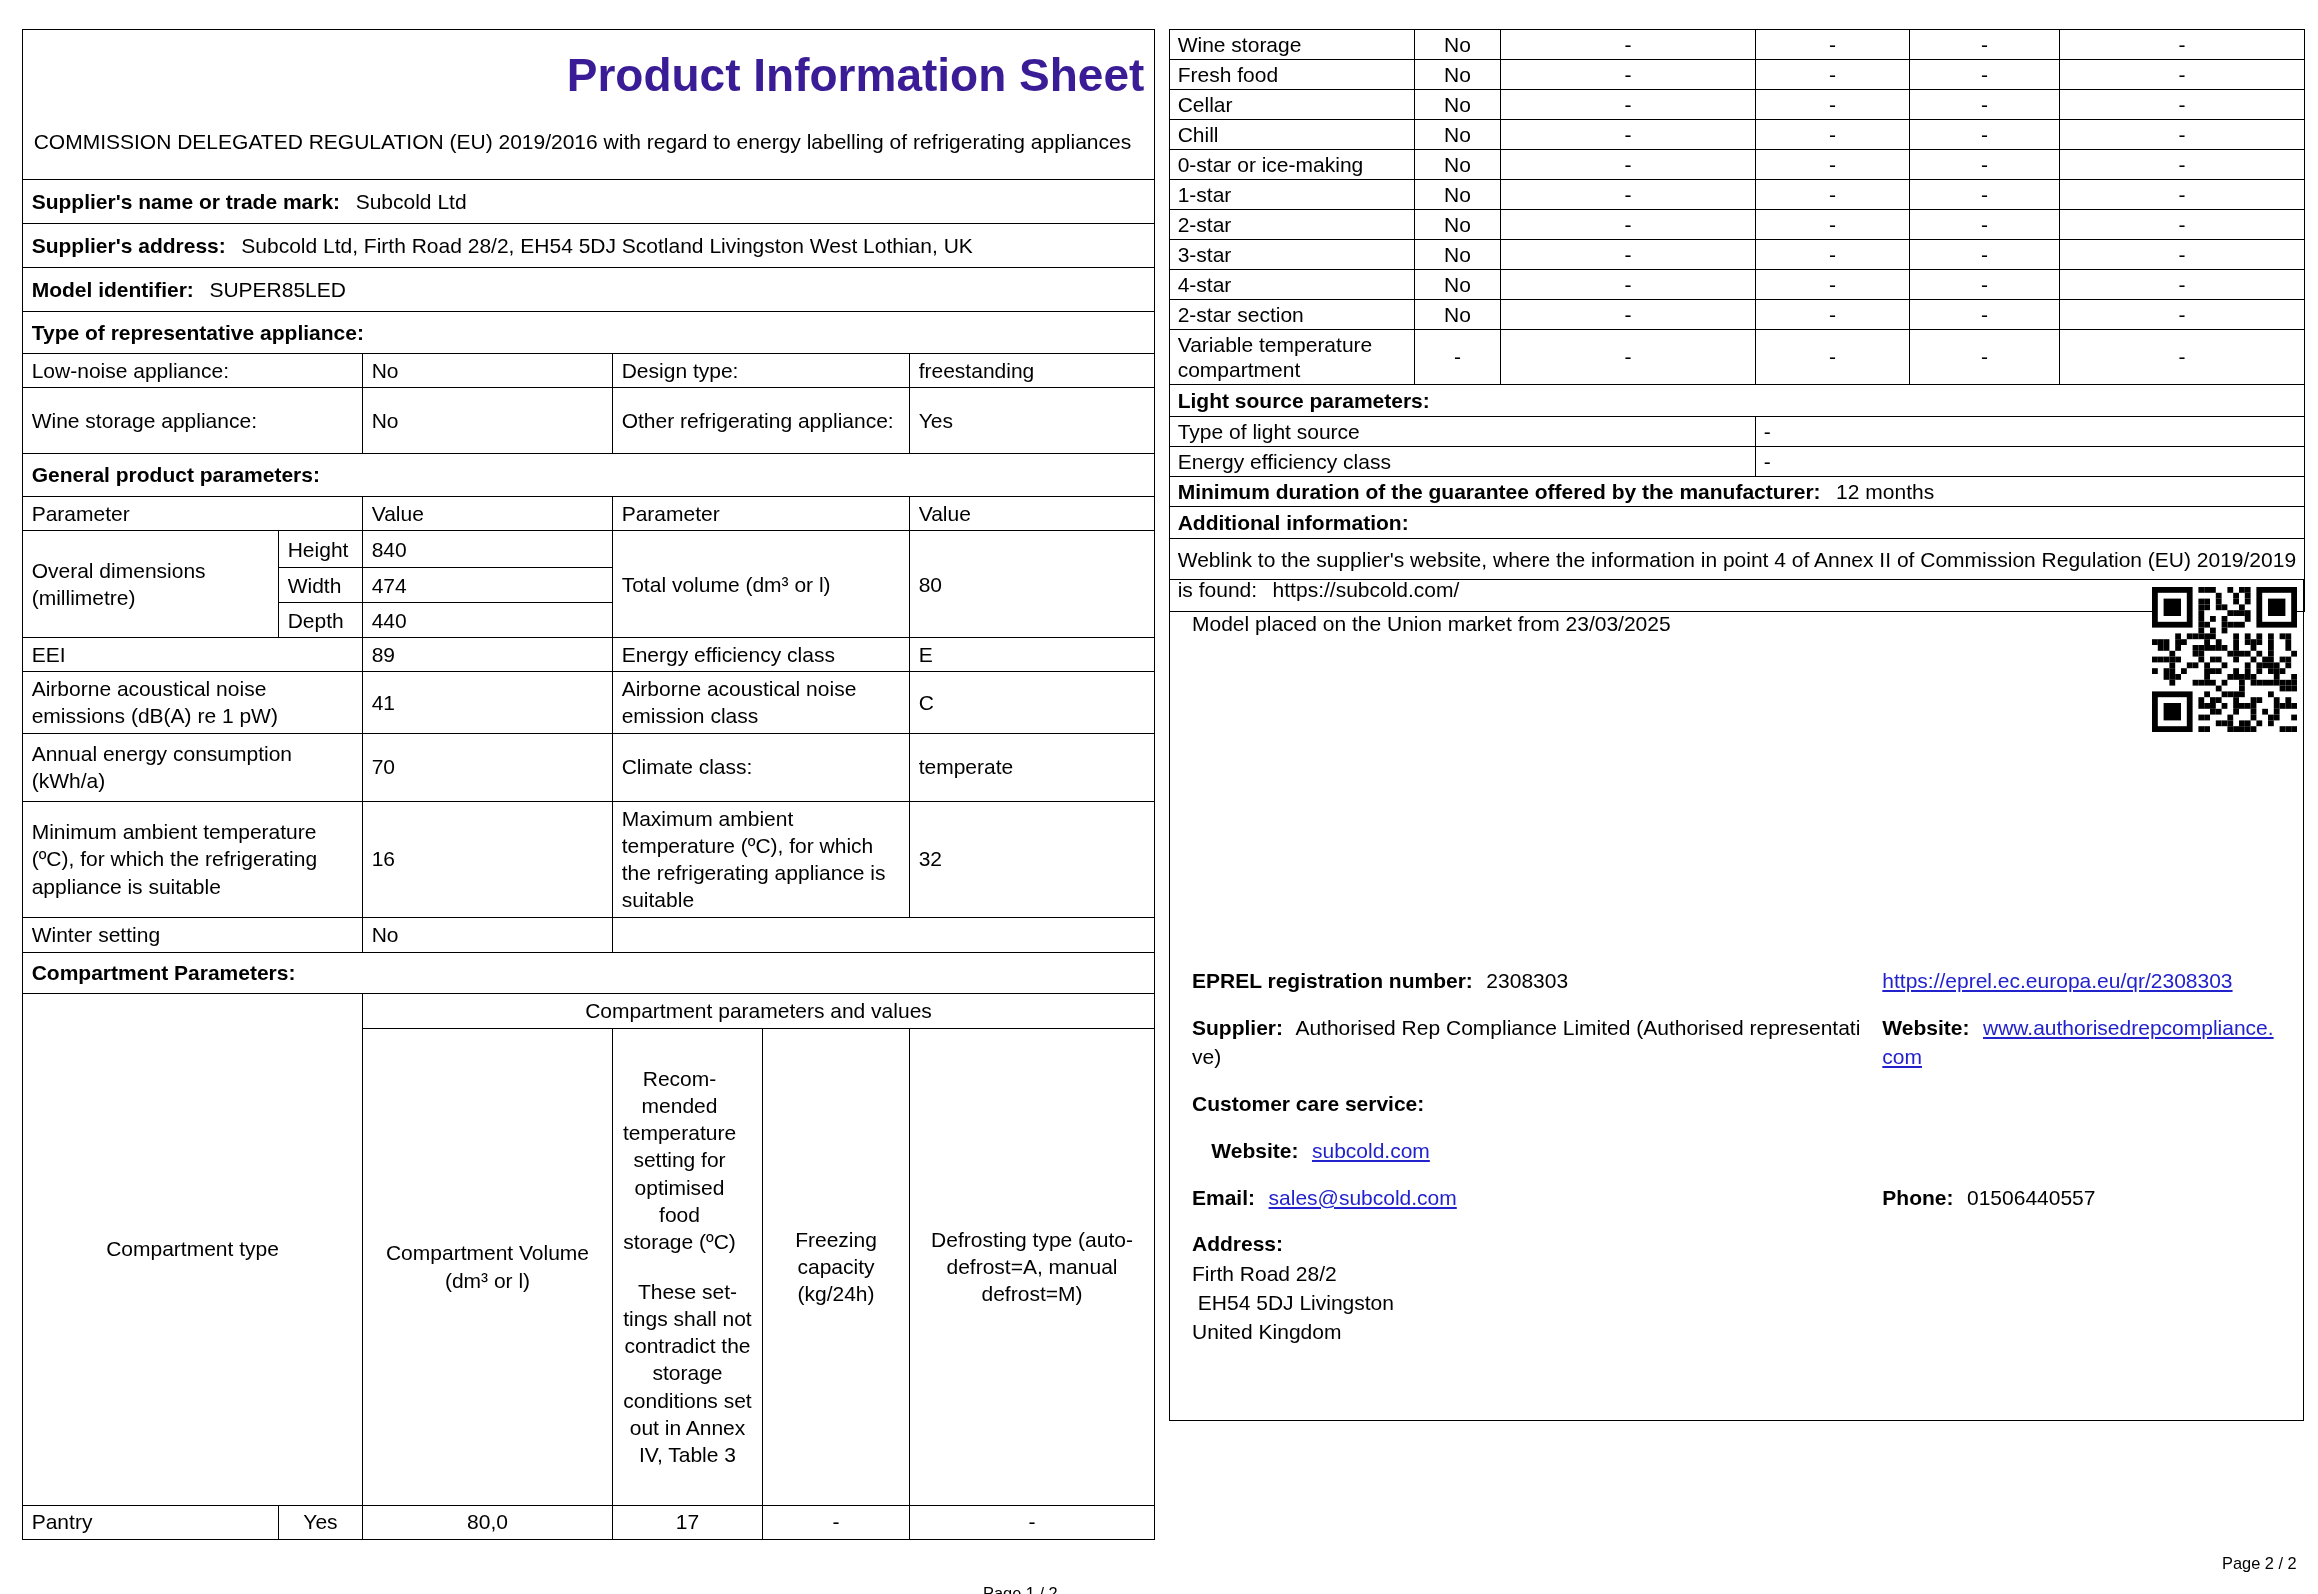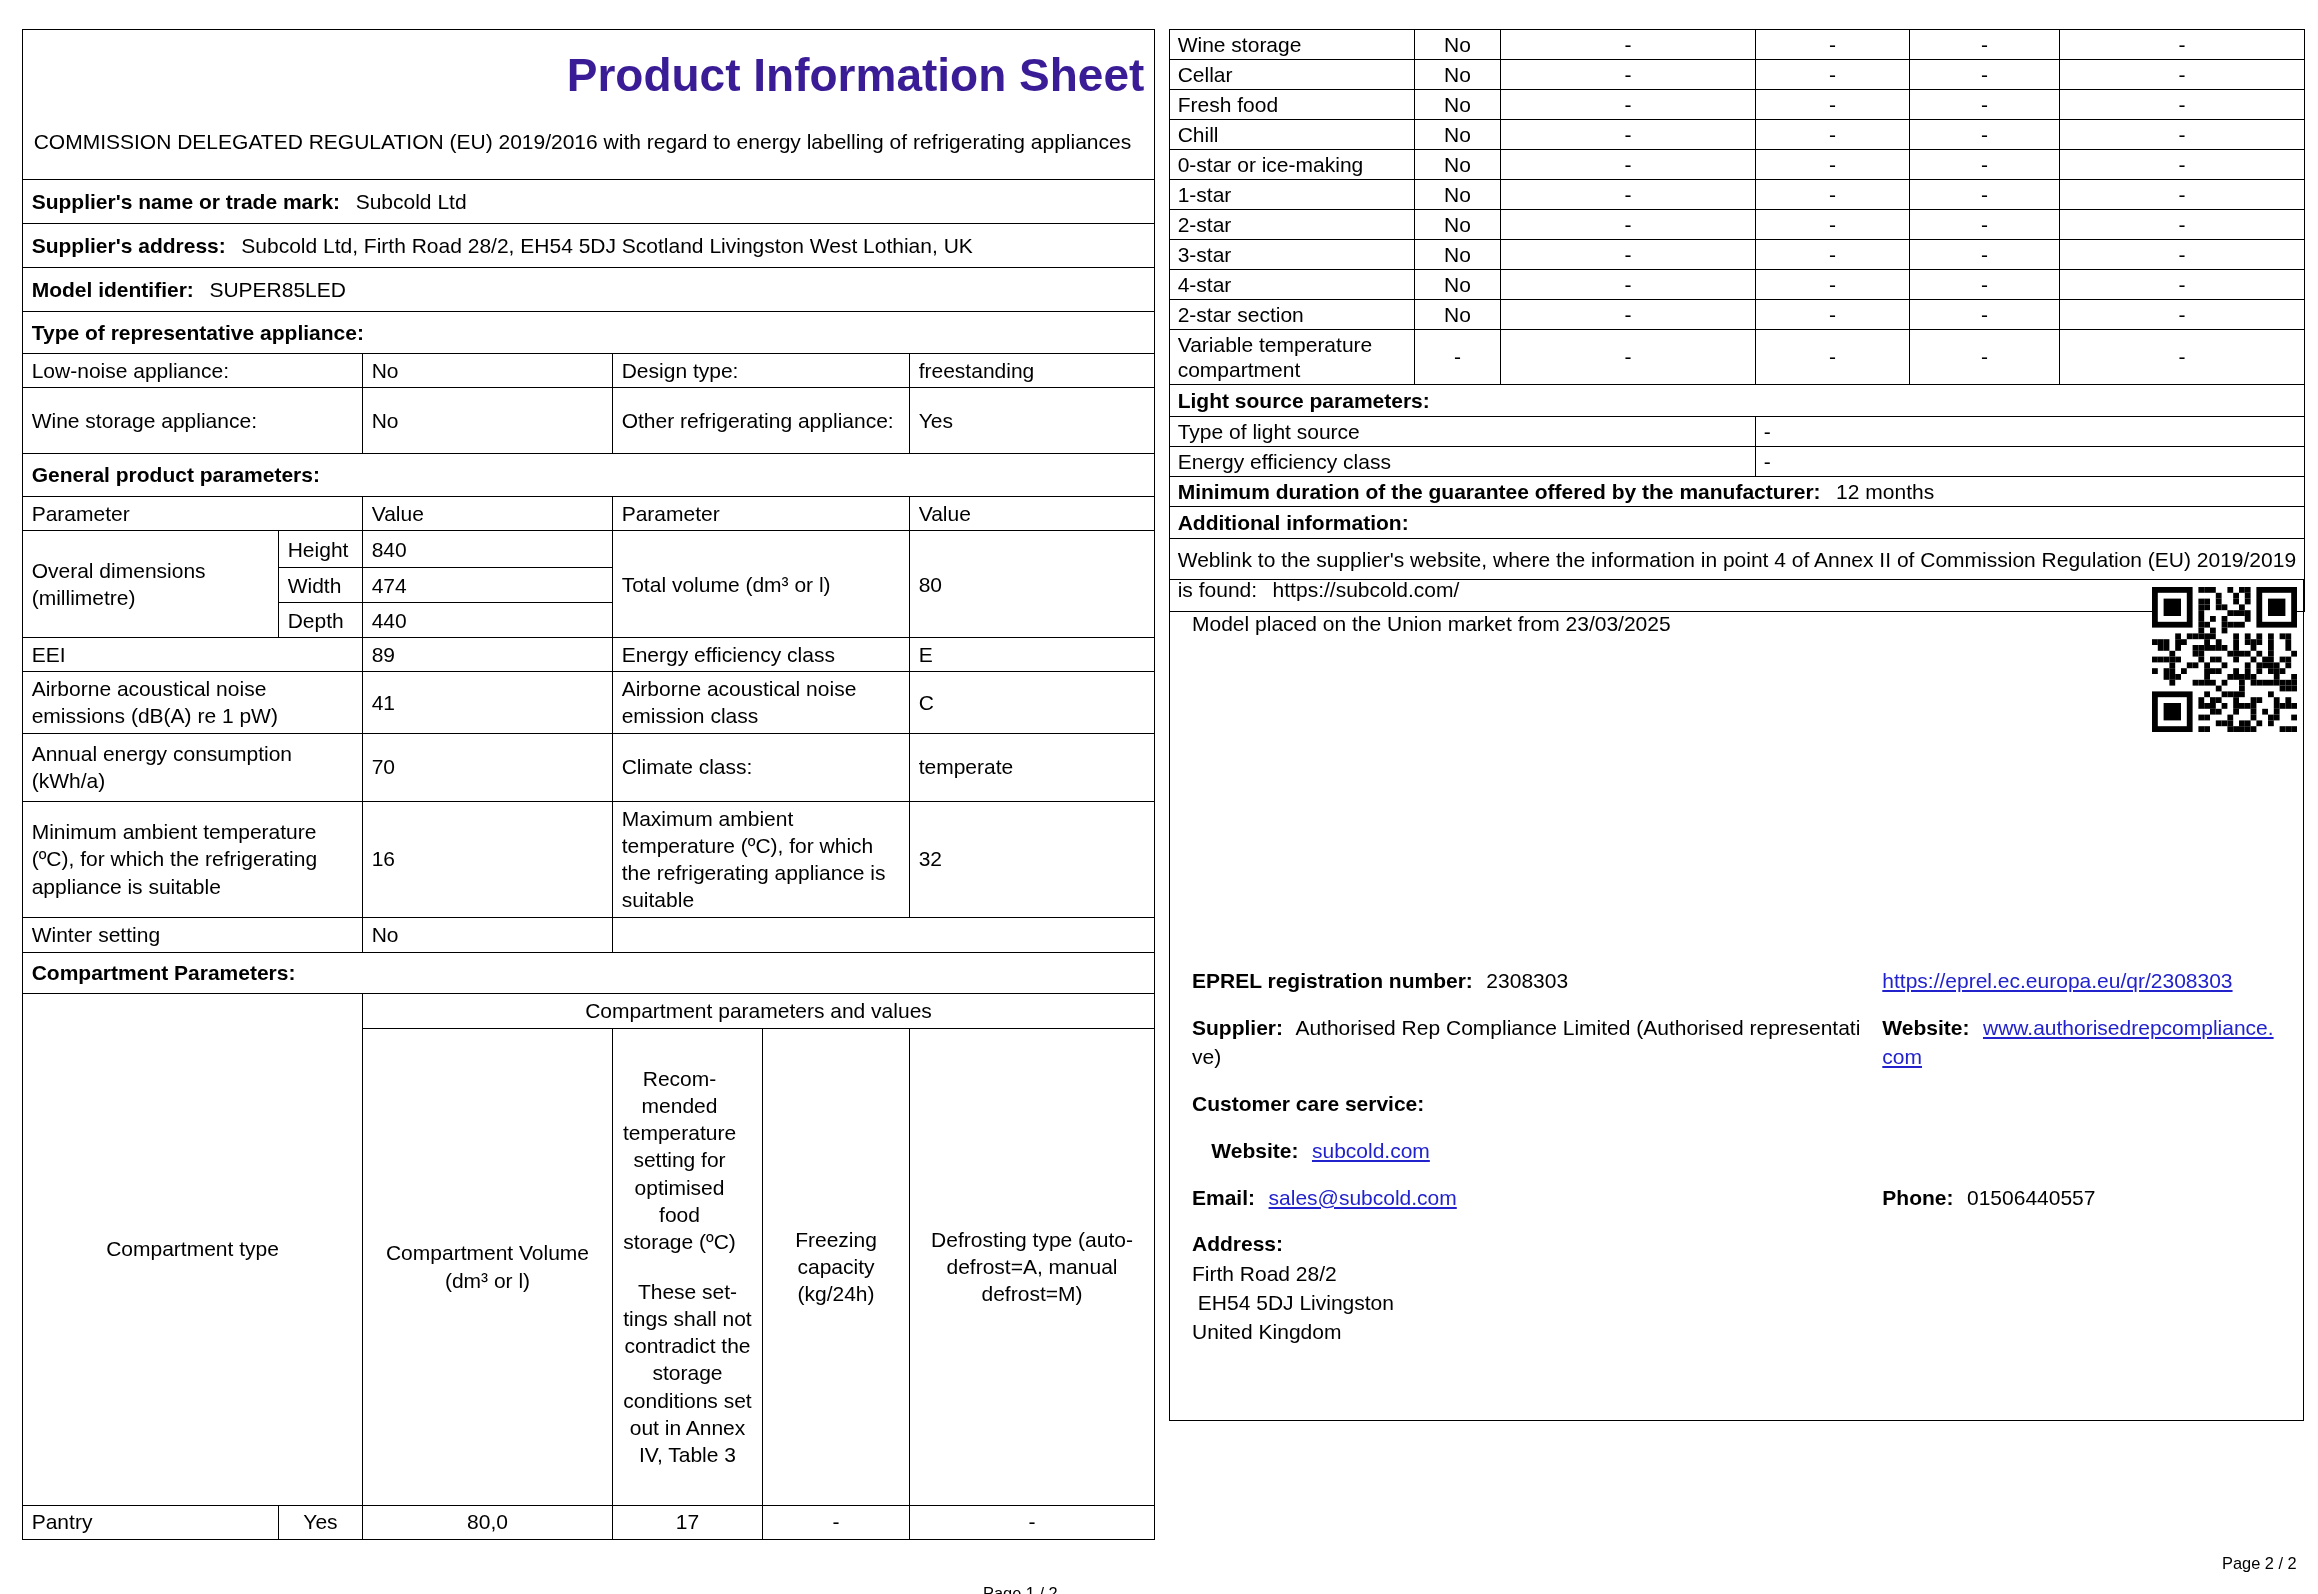--- a/index.html
+++ b/index.html
@@ -211,30 +211,30 @@
       <tr>
         <td>Wine storage</td>
         <td class="ctr">No</td>
         <td class="ctr">-</td>
         <td class="ctr">-</td>
         <td class="ctr">-</td>
         <td class="ctr">-</td>
       </tr>
 
       <tr>
+        <td>Fresh food</td>
+        <td class="ctr">No</td>
+        <td class="ctr">-</td>
+        <td class="ctr">-</td>
+        <td class="ctr">-</td>
+        <td class="ctr">-</td>
+      </tr>
+
+      <tr>
         <td>Cellar</td>
-        <td class="ctr">No</td>
-        <td class="ctr">-</td>
-        <td class="ctr">-</td>
-        <td class="ctr">-</td>
-        <td class="ctr">-</td>
-      </tr>
-
-      <tr>
-        <td>Fresh food</td>
         <td class="ctr">No</td>
         <td class="ctr">-</td>
         <td class="ctr">-</td>
         <td class="ctr">-</td>
         <td class="ctr">-</td>
       </tr>
 
       <tr>
         <td>Chill</td>
         <td class="ctr">No</td>

